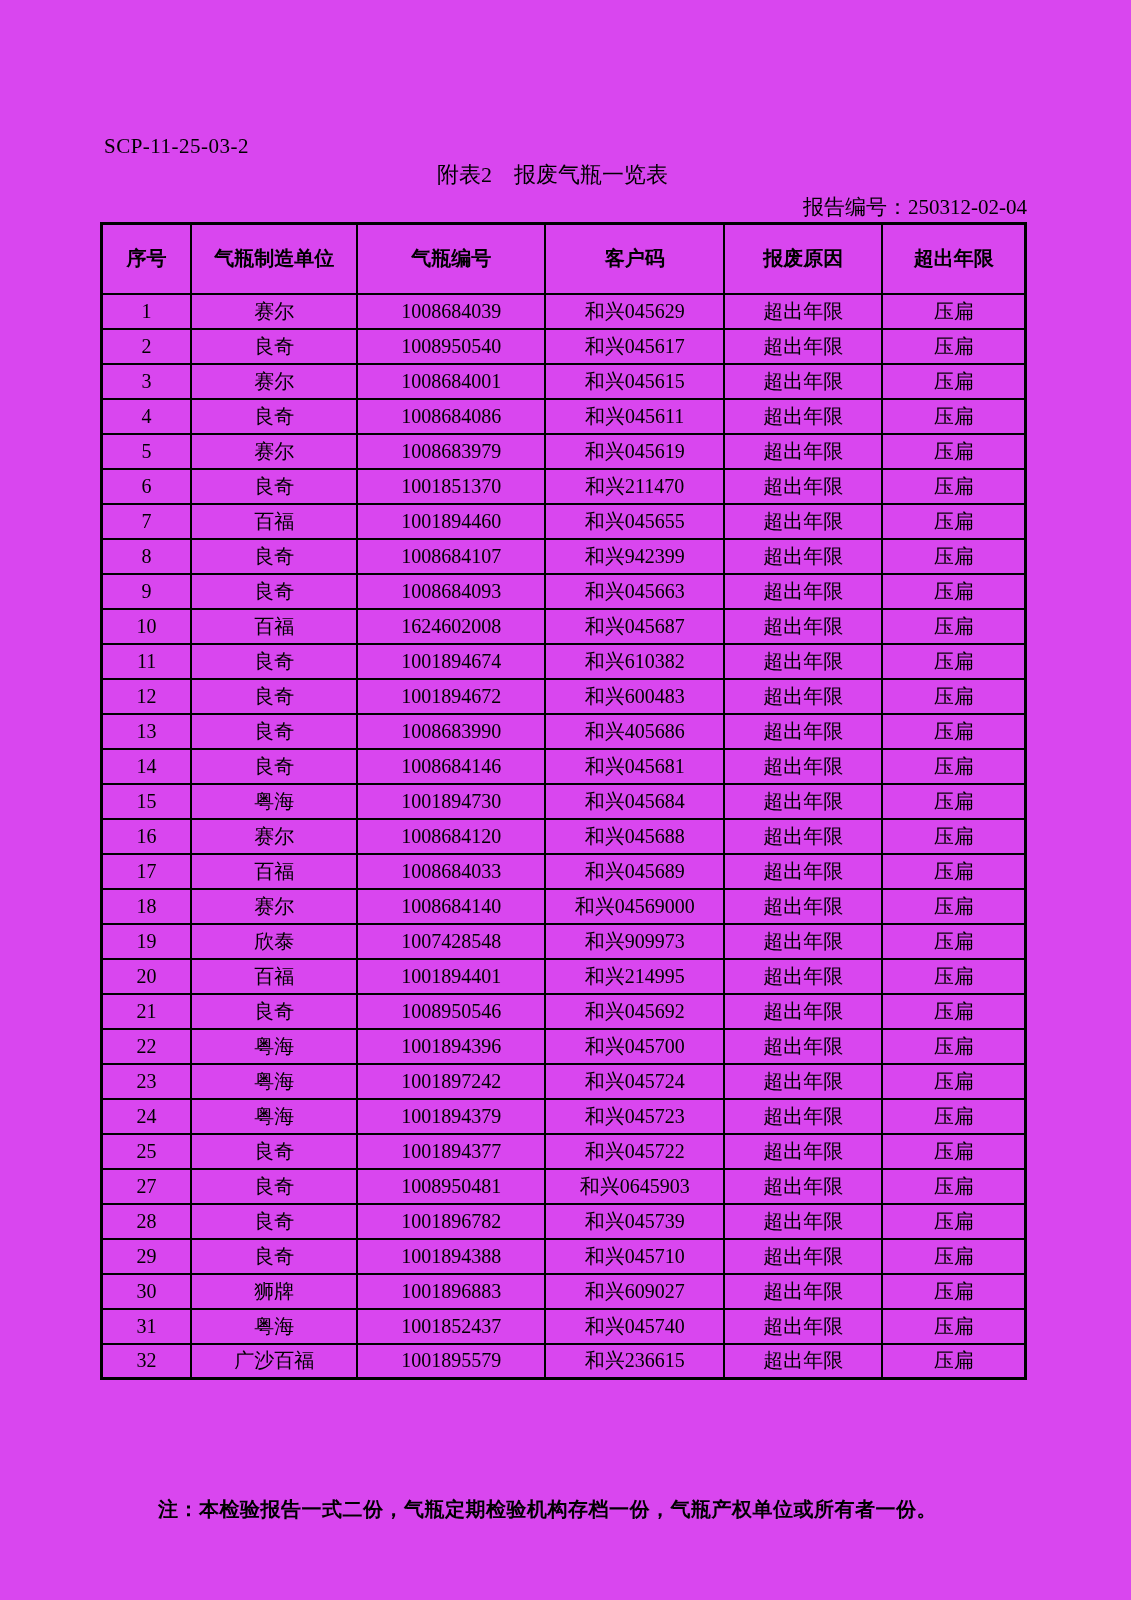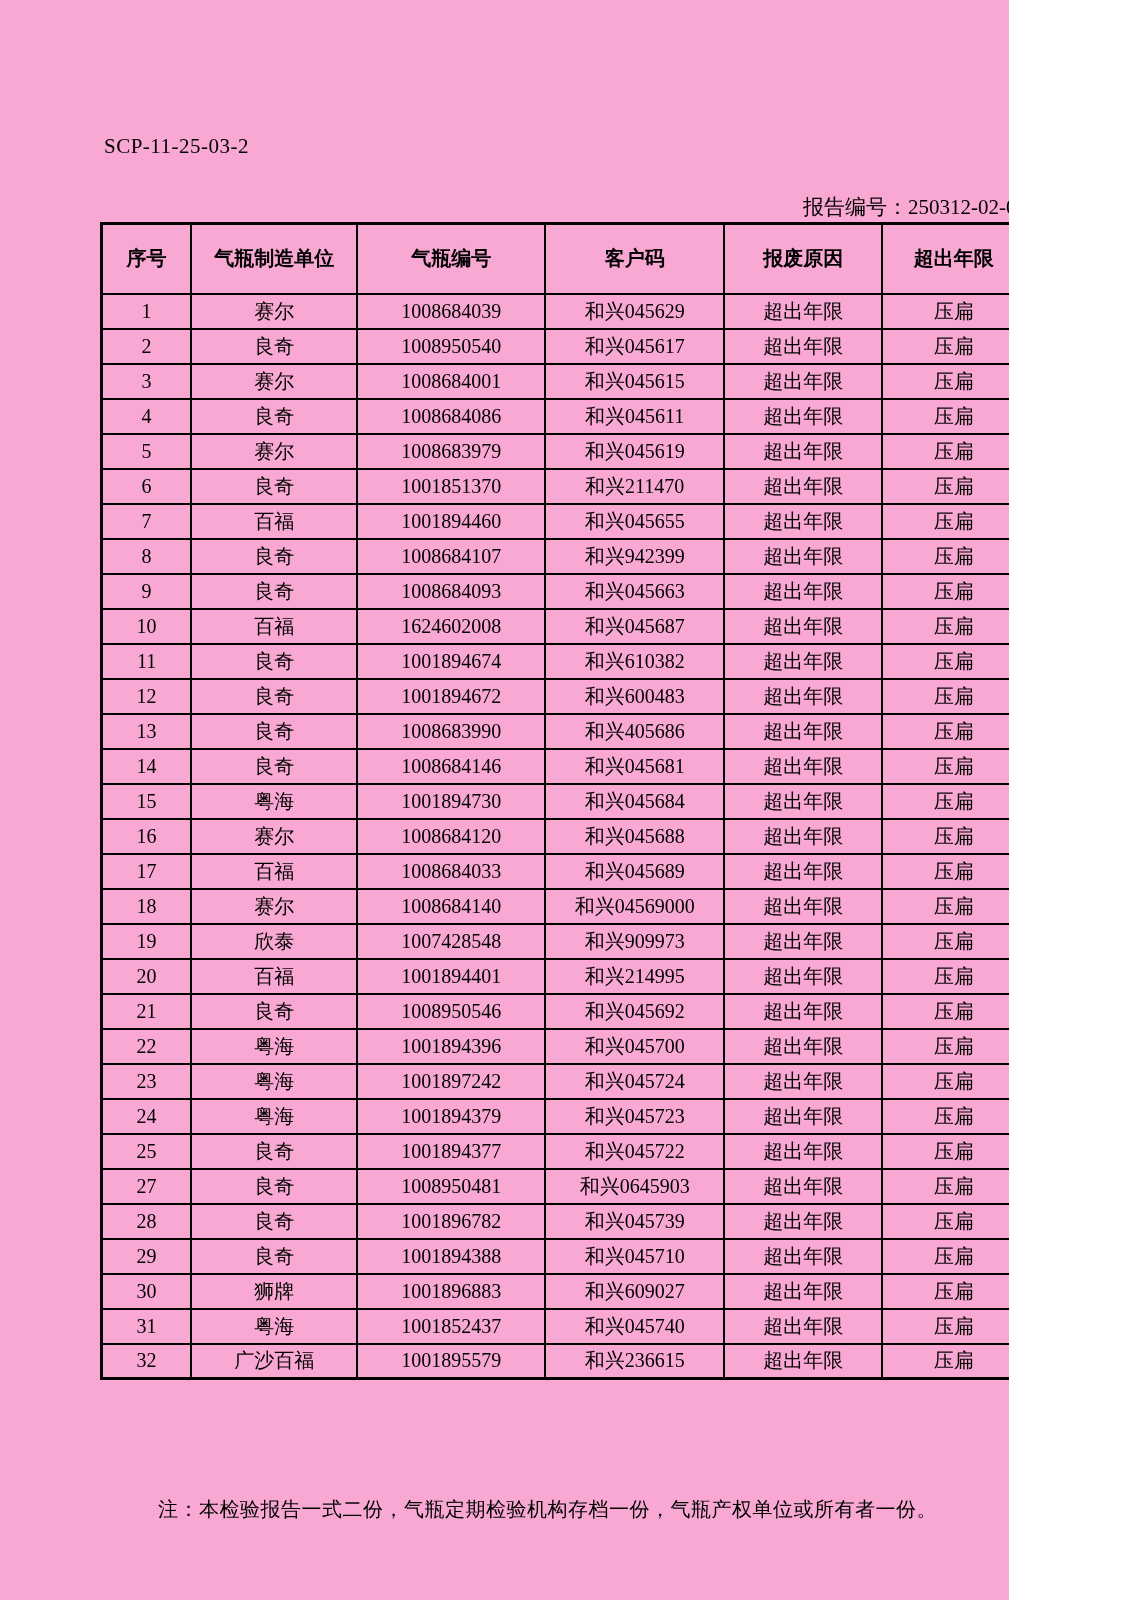--- a/index.html
+++ b/index.html
@@ -1,21 +1,21 @@
 <!DOCTYPE html>
 <html><head>
 <meta charset="utf-8">
 <style>
   * { margin: 0; padding: 0; box-sizing: border-box; }
   html, body { background: #ffffff; }
   .page {
     position: relative;
-    width: 1009px;
+    width: 1131px;
     height: 1600px;
-    background: #f9a8d4;
+    background: #d946ef;
     color: #000000;
     font-family: "Liberation Serif", "DejaVu Serif", serif;
     overflow: hidden;
   }
   .doc-code {
     position: absolute;
     top: 134px;
     left: 104px;
     font-size: 21px;
     letter-spacing: 0.5px;
@@ -65,29 +65,31 @@
   col.c-cyl   { width: 20.3%; }
   col.c-cust  { width: 19.4%; }
   col.c-reason{ width: 17.1%; }
   col.c-result{ width: 15.5%; }
   .foot-note {
     position: absolute;
     top: 1496px;
     left: 158px;
     font-size: 20px;
     letter-spacing: 0.5px;
+    font-weight: bold;
   }
 </style>
 </head>
 <body>
 
 <div class="page">
 
   <div class="doc-code">SCP-11-25-03-2</div>
 
+  <div class="doc-title">附表2　报废气瓶一览表</div>
 
   <div class="report-line">
     <span>报告编号：</span><span>250312-02-04</span>
   </div>
 
   <div class="table-wrap">
     <table class="scrap-table">
       <colgroup>
         <col class="c-no">
           <col class="c-maker">

